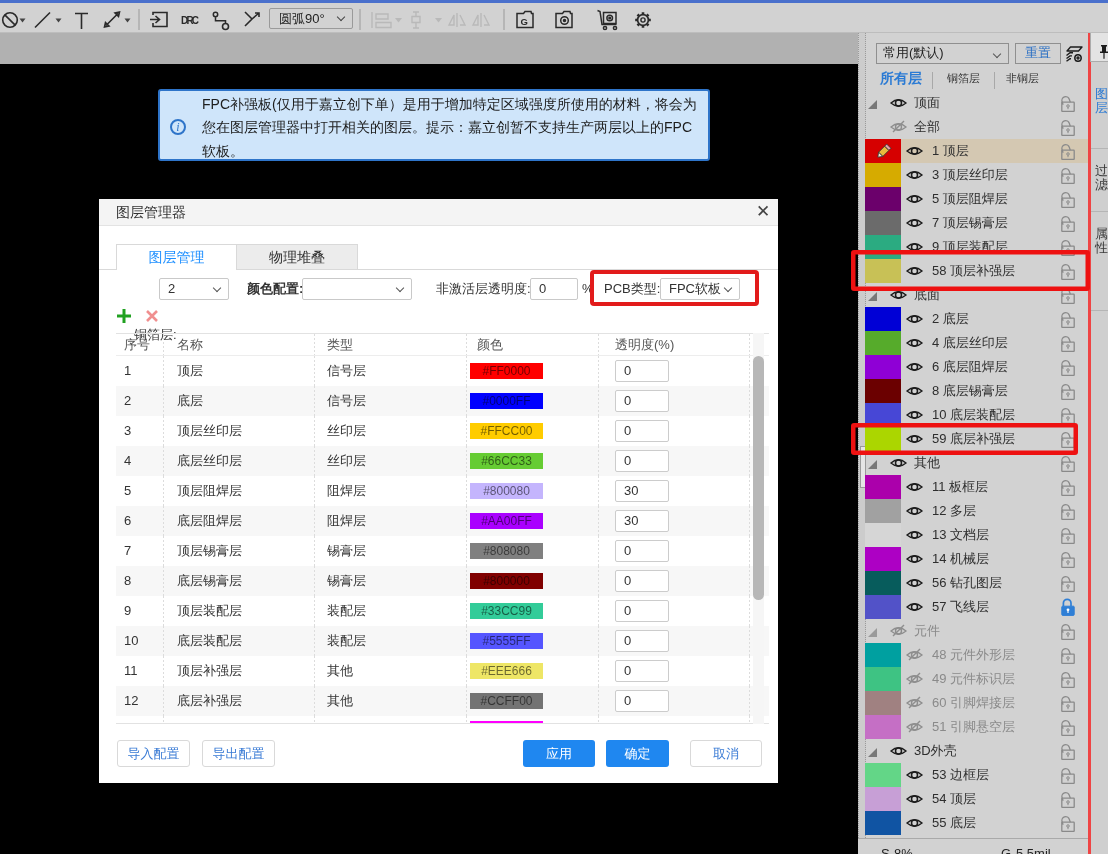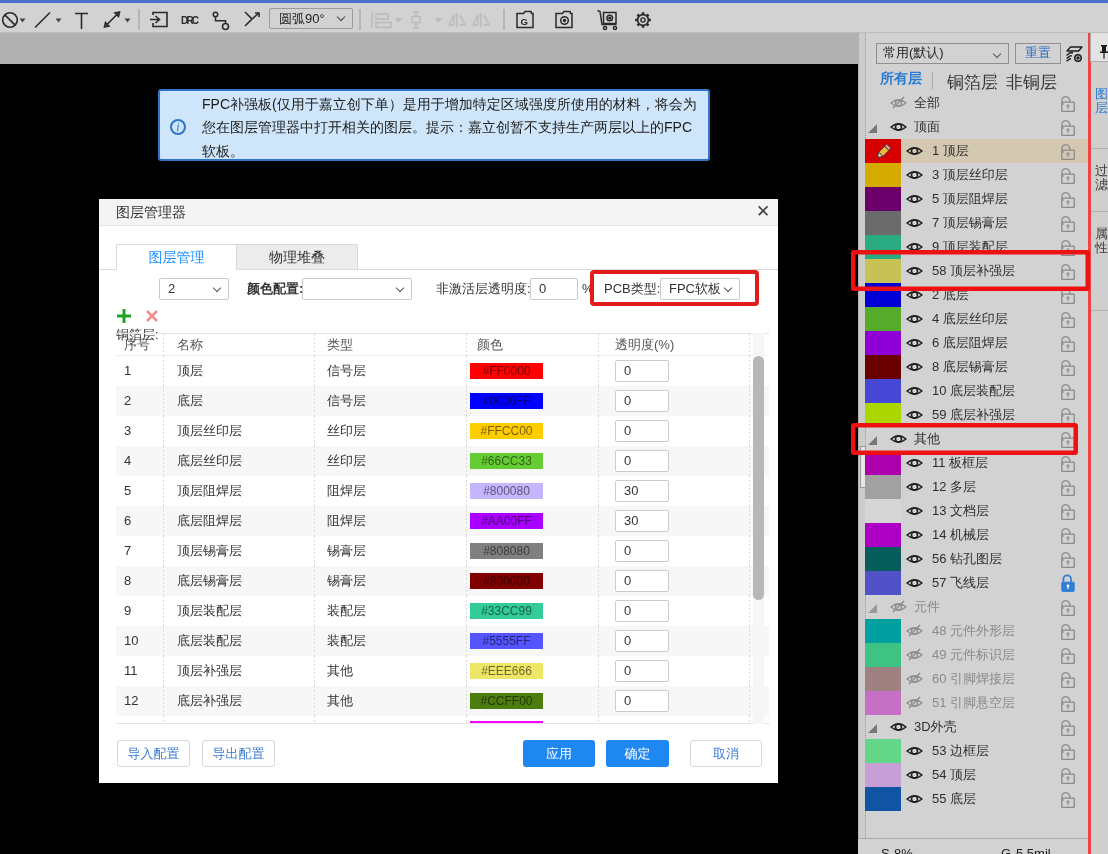--- a/index.html
+++ b/index.html
@@ -85,21 +85,21 @@
 #lgut { position:absolute; left:0; top:0; width:8px; height:805px; background:#cccccc;
   border-left:1px dotted #9a9a9a; border-right:1px dotted #9a9a9a; }
 #lthumb { position:absolute; left:1px; top:413px; width:6px; height:42px;
   background:#e6e6e6; border:1px solid #9a9a9a; }
 #pseldd { position:absolute; left:18px; top:10px; width:133px; height:21px;
   border:1px solid #8f8f8f; font-size:13px; color:#222; line-height:18px;
   padding-left:6px; }
 #preset { position:absolute; left:157px; top:10px; width:46px; height:21px;
   border:1px solid #8f8f8f; color:#2a6fc4; font-size:13px; text-align:center;
   line-height:18px; }
-.ptab { position:absolute; top:38px; font-size:17px; }
+.ptab { position:absolute; top:38px; font-size:11px; }
 .psep { position:absolute; top:39px; width:1px; height:17px; background:#a8a8a8; }
 #rows { position:absolute; left:8px; top:58px; width:222px; }
 .prow { position:relative; height:24px; }
 .prow .nm { position:absolute; left:66px; top:0; font-size:13px; color:#2e2e2e;
   line-height:24px; white-space:nowrap; }
 .prow.grp .nm, .prow.all .nm { left:48px; }
 .prow .sw2 { position:absolute; left:-1px; top:0; width:36px; height:24px; }
 .prow svg.eye { position:absolute; left:40px; top:4px; }
 .prow.grp svg.eye, .prow.all svg.eye { left:24px; }
 .prow svg.lk { position:absolute; left:194px; top:2px; }
@@ -197,21 +197,21 @@
     <div id="tipicon">i</div>
     <div style="white-space:nowrap;">FPC补强板(仅用于嘉立创下单）是用于增加特定区域强度所使用的材料，将会为<br>您在图层管理器中打开相关的图层。提示：嘉立创暂不支持生产两层以上的FPC<br>软板。</div>
   </div>
 
   <div class="abs" id="dlg">
     <div class="abs" id="dlgtitle">图层管理器</div>
     <div class="abs" id="dlgx">✕</div>
     <div class="abs tab" id="tab1">图层管理</div>
     <div class="abs tab" id="tab2">物理堆叠</div>
     <div class="abs" id="tabline"></div>
-    <div class="abs lbl" style="left:17px;margin-top:46px;">铜箔层:</div>
+    <div class="abs lbl" style="left:35px;margin-top:46px;">铜箔层:</div>
     <div class="abs ctl" style="left:60px;width:70px;">2<span class="chevs"></span></div>
     <div class="abs lbl" style="left:148px;font-weight:bold;">颜色配置:</div>
     <div class="abs ctl" style="left:203px;width:110px;">
         <span class="chevs"></span>
       </div>
     <div class="abs lbl" style="left:337px;">非激活层透明度:</div>
     <div class="abs ctl" style="left:431px;width:48px;">0</div>
     <div class="abs lbl" style="left:483px;">%</div>
     <div class="abs lbl" style="left:505px;">PCB类型:</div>
     <div class="abs ctl" style="left:561px;width:80px;">FPC软板<span class="chevs"></span></div>
@@ -364,21 +364,21 @@
           <div class="cl" style="left:47px"></div>
           <div class="cl" style="left:198px"></div>
           <div class="cl" style="left:350px"></div>
           <div class="cl" style="left:482px"></div>
           <div class="cl" style="left:633px"></div>
         </div>
         <div class="trow odd">
           <span class="c0">12</span>
           <span class="c1">底层补强层</span>
           <span class="c2">其他</span>
-          <div class="sw" style="background:#4d7c0f">#CCFF00</div>
+          <div class="sw" style="background:#737373">#CCFF00</div>
           <div class="ti">0</div>
           <div class="cl" style="left:47px"></div>
           <div class="cl" style="left:198px"></div>
           <div class="cl" style="left:350px"></div>
           <div class="cl" style="left:482px"></div>
           <div class="cl" style="left:633px"></div>
         </div>
         <div class="trow">
           <div class="sw" style="background:#FF00FF;top:5px;"></div>
           <div class="ti" style="top:7px;"></div>
@@ -413,41 +413,41 @@
         <circle cx="14" cy="12" r="1"></circle>
         <path d="M14 8 v1 M14 15 v1 M10.5 12 h1 M16.5 12 h1 M11.5 9.5 l0.7 0.7 M15.8 14.3 l0.7 0.7 M16.5 9.5 l-0.7 0.7 M12.2 14.3 l-0.7 0.7" stroke-width="1.1"></path>
       </g>
     </svg>
     <div class="ptab" style="left:22px;top:37px;color:#2a7ad4;font-size:14px;font-weight:bold;">所有层</div>
     <div class="psep" style="left:74px;"></div>
     <div class="ptab" style="left:89px;color:#333;">铜箔层</div>
     <div class="psep" style="left:136px;"></div>
     <div class="ptab" style="left:148px;color:#333;">非铜层</div>
     <div id="rows">
+        <div class="prow grp">
+          <div class="tri"></div>
+          <svg class="eye" width="17" height="16" viewBox="0 0 17 16">
+            <path d="M1 8 Q8.5 1.5 16 8 Q8.5 14.5 1 8 Z" fill="none" stroke="#1c1c1c" stroke-width="1.4"></path>
+            <circle cx="8.5" cy="8" r="3" fill="none" stroke="#1c1c1c" stroke-width="1.5"></circle>
+          </svg>
+          <span class="nm">顶面</span>
+          <svg class="lk" width="16" height="20" viewBox="0 0 16 20">
+            <path d="M3.2 9.2 V6.1 A3.8 3.8 0 0 1 10.8 6.1 V9.2" fill="none" stroke="#8a8a8a" stroke-width="1.3" transform="translate(-0.5 0) rotate(-19 10.8 9.2)"></path>
+            <rect x="1.8" y="9.2" width="12.4" height="9.2" rx="0.5" fill="none" stroke="#8a8a8a" stroke-width="1.3"></rect>
+            <circle cx="8" cy="13" r="1.25" fill="none" stroke="#8a8a8a" stroke-width="1"></circle>
+            <path d="M8 14.2 V16.2" stroke="#8a8a8a" stroke-width="1"></path>
+          </svg>
+        </div>
         <div class="prow all">
           <svg class="eye" width="17" height="16" viewBox="0 0 17 16">
             <path d="M1 8 Q8.5 1.5 16 8 Q8.5 14.5 1 8 Z" fill="none" stroke="#8e8e8e" stroke-width="1.3"></path>
             <circle cx="8.5" cy="8" r="3" fill="none" stroke="#8e8e8e" stroke-width="1.4"></circle>
             <path d="M3 13 L14 2" stroke="#8e8e8e" stroke-width="1.4"></path>
           </svg>
           <span class="nm">全部</span>
-          <svg class="lk" width="16" height="20" viewBox="0 0 16 20">
-            <path d="M3.2 9.2 V6.1 A3.8 3.8 0 0 1 10.8 6.1 V9.2" fill="none" stroke="#8a8a8a" stroke-width="1.3" transform="translate(-0.5 0) rotate(-19 10.8 9.2)"></path>
-            <rect x="1.8" y="9.2" width="12.4" height="9.2" rx="0.5" fill="none" stroke="#8a8a8a" stroke-width="1.3"></rect>
-            <circle cx="8" cy="13" r="1.25" fill="none" stroke="#8a8a8a" stroke-width="1"></circle>
-            <path d="M8 14.2 V16.2" stroke="#8a8a8a" stroke-width="1"></path>
-          </svg>
-        </div>
-        <div class="prow grp">
-          <div class="tri"></div>
-          <svg class="eye" width="17" height="16" viewBox="0 0 17 16">
-            <path d="M1 8 Q8.5 1.5 16 8 Q8.5 14.5 1 8 Z" fill="none" stroke="#1c1c1c" stroke-width="1.4"></path>
-            <circle cx="8.5" cy="8" r="3" fill="none" stroke="#1c1c1c" stroke-width="1.5"></circle>
-          </svg>
-          <span class="nm">顶面</span>
           <svg class="lk" width="16" height="20" viewBox="0 0 16 20">
             <path d="M3.2 9.2 V6.1 A3.8 3.8 0 0 1 10.8 6.1 V9.2" fill="none" stroke="#8a8a8a" stroke-width="1.3" transform="translate(-0.5 0) rotate(-19 10.8 9.2)"></path>
             <rect x="1.8" y="9.2" width="12.4" height="9.2" rx="0.5" fill="none" stroke="#8a8a8a" stroke-width="1.3"></rect>
             <circle cx="8" cy="13" r="1.25" fill="none" stroke="#8a8a8a" stroke-width="1"></circle>
             <path d="M8 14.2 V16.2" stroke="#8a8a8a" stroke-width="1"></path>
           </svg>
         </div>
         <div class="prow  sel">
           <div class="sw2" style="background:#d60000"></div>
           <svg style="position:absolute;left:9px;top:4px;" width="17" height="17" viewBox="0 0 17 17">
@@ -525,20 +525,34 @@
             <path d="M8 14.2 V16.2" stroke="#8a8a8a" stroke-width="1"></path>
           </svg>
         </div>
         <div class="prow ">
           <div class="sw2" style="background:#c8c156"></div>
           <svg class="eye" width="17" height="16" viewBox="0 0 17 16">
             <path d="M1 8 Q8.5 1.5 16 8 Q8.5 14.5 1 8 Z" fill="none" stroke="#1c1c1c" stroke-width="1.4"></path>
             <circle cx="8.5" cy="8" r="3" fill="none" stroke="#1c1c1c" stroke-width="1.5"></circle>
           </svg>
           <span class="nm">58 顶层补强层</span>
+          <svg class="lk" width="16" height="20" viewBox="0 0 16 20">
+            <path d="M3.2 9.2 V6.1 A3.8 3.8 0 0 1 10.8 6.1 V9.2" fill="none" stroke="#8a8a8a" stroke-width="1.3" transform="translate(-0.5 0) rotate(-19 10.8 9.2)"></path>
+            <rect x="1.8" y="9.2" width="12.4" height="9.2" rx="0.5" fill="none" stroke="#8a8a8a" stroke-width="1.3"></rect>
+            <circle cx="8" cy="13" r="1.25" fill="none" stroke="#8a8a8a" stroke-width="1"></circle>
+            <path d="M8 14.2 V16.2" stroke="#8a8a8a" stroke-width="1"></path>
+          </svg>
+        </div>
+        <div class="prow grp">
+          <div class="tri"></div>
+          <svg class="eye" width="17" height="16" viewBox="0 0 17 16">
+            <path d="M1 8 Q8.5 1.5 16 8 Q8.5 14.5 1 8 Z" fill="none" stroke="#1c1c1c" stroke-width="1.4"></path>
+            <circle cx="8.5" cy="8" r="3" fill="none" stroke="#1c1c1c" stroke-width="1.5"></circle>
+          </svg>
+          <span class="nm">底面</span>
           <svg class="lk" width="16" height="20" viewBox="0 0 16 20">
             <path d="M3.2 9.2 V6.1 A3.8 3.8 0 0 1 10.8 6.1 V9.2" fill="none" stroke="#8a8a8a" stroke-width="1.3" transform="translate(-0.5 0) rotate(-19 10.8 9.2)"></path>
             <rect x="1.8" y="9.2" width="12.4" height="9.2" rx="0.5" fill="none" stroke="#8a8a8a" stroke-width="1.3"></rect>
             <circle cx="8" cy="13" r="1.25" fill="none" stroke="#8a8a8a" stroke-width="1"></circle>
             <path d="M8 14.2 V16.2" stroke="#8a8a8a" stroke-width="1"></path>
           </svg>
         </div>
         <div class="prow ">
           <div class="sw2" style="background:#0000d6"></div>
           <svg class="eye" width="17" height="16" viewBox="0 0 17 16">

